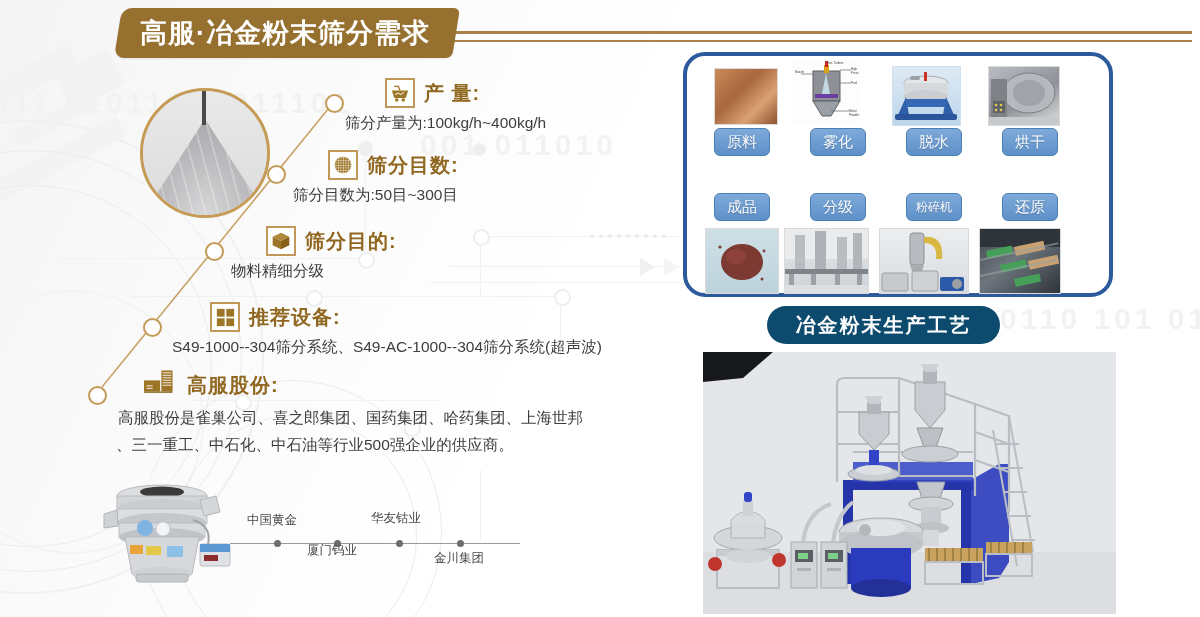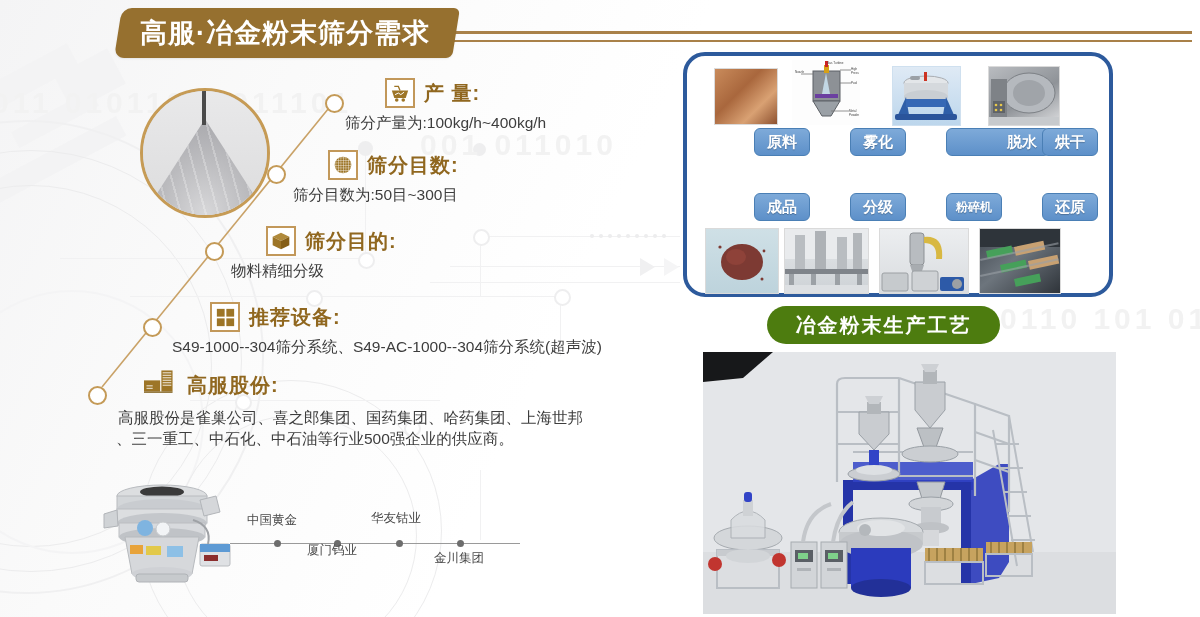--- a/index.html
+++ b/index.html
@@ -109,33 +109,32 @@
 
   
   #process-card{
     position:absolute;left:683px;top:52px;width:430px;height:245px;
     border:4px solid #2d5a9c;border-radius:22px;background:#ffffff;box-sizing:border-box;
   }
   .pimg{position:absolute;border:1px solid #dadada;background:#eee;}
   .fbox{
     position:absolute;height:26px;border-radius:6px;border:1px solid #4a7fb5;
     background:linear-gradient(#7eaad9,#5d90c9);
-    color:#ffffff;font-size:15px;font-weight:700;
+    color:#ffffff;font-size:15px;font-weight:400;
     display:flex;align-items:center;justify-content:center;
     text-shadow:0 1px 1px rgba(0,0,0,.25);
     font-family:"Liberation Sans","DejaVu Sans",sans-serif;
-    margin-left:40px;
   }
   .fbox.sm{font-size:12px;}
   .arrow-r{position:absolute;height:0;width:0;}
 
   
   #caption-pill{
     position:absolute;left:767px;top:306px;width:233px;height:38px;border-radius:19px;
-    background:#4d7c0f;display:flex;align-items:center;justify-content:center;
+    background:#0c4a6e;display:flex;align-items:center;justify-content:center;
   }
   #caption-pill span{color:#fff;font-size:20px;font-weight:700;letter-spacing:2px;}
 
   
   #render3d{position:absolute;left:703px;top:352px;width:413px;height:262px;
     background:linear-gradient(160deg,#e9eaec 0%,#dfe1e4 45%,#d6d8dc 100%);overflow:hidden;}
 </style>
 </head>
 <body>
 
@@ -296,21 +295,21 @@
             <rect x="30" y="21" width="14" height="1.6"></rect>
             <rect x="30" y="25" width="14" height="1.6"></rect>
             <rect x="4" y="26" width="10" height="1.6"></rect>
             <rect x="4" y="30" width="10" height="1.6"></rect>
           </g>
         </svg>
       </div>
       <div class="item-title" style="margin-left:-2px;">高服股份:</div>
     </div>
     <div class="item-desc" style="margin-left:14px;margin-top:8px;">高服股份是雀巢公司、喜之郎集团、国药集团、哈药集团、上海世邦</div>
-    <div class="item-desc l2" style="margin-left:12px;margin-top:0;">、三一重工、中石化、中石油等行业500强企业的供应商。</div>
+    <div class="item-desc l2" style="margin-left:12px;margin-top:6px;">、三一重工、中石化、中石油等行业500强企业的供应商。</div>
   </div>
 
   <div id="brand-axis"></div>
   <div class="brand-dot" style="left:274px;"></div>
   <div class="brand-dot" style="left:334px;"></div>
   <div class="brand-dot" style="left:396px;"></div>
   <div class="brand-dot" style="left:457px;"></div>
   <div class="brand-lbl" style="left:247px;top:512px;">中国黄金</div>
   <div class="brand-lbl" style="left:371px;top:510px;">华友钴业</div>
   <div class="brand-lbl" style="left:307px;top:542px;text-align:right;">厦门钨业</div>
@@ -395,21 +394,21 @@
     </div>
 
     <div class="fbox" style="left:27px;top:72px;width:54px;">原料</div>
     <svg class="arrow-r" style="left:83px;top:78px;" width="38" height="14" viewBox="0 0 38 14">
         <path d="M0 4 L24 4 L24 0 L37 7 L24 14 L24 10 L0 10 Z" fill="#f3ad1c"></path>
       </svg>
     <div class="fbox" style="left:123px;top:72px;width:54px;">雾化</div>
     <svg class="arrow-r" style="left:179px;top:78px;" width="38" height="14" viewBox="0 0 38 14">
         <path d="M0 4 L24 4 L24 0 L37 7 L24 14 L24 10 L0 10 Z" fill="#f3ad1c"></path>
       </svg>
-    <div class="fbox" style="left:219px;top:72px;width:54px;padding-left:48px;">脱水</div>
+    <div class="fbox" style="left:219px;top:72px;width:54px;">脱水</div>
     <svg class="arrow-r" style="left:275px;top:78px;" width="38" height="14" viewBox="0 0 38 14">
         <path d="M0 4 L24 4 L24 0 L37 7 L24 14 L24 10 L0 10 Z" fill="#f3ad1c"></path>
       </svg>
     <div class="fbox" style="left:315px;top:72px;width:54px;">烘干</div>
 
     <svg class="arrow-r" style="left:333px;top:100px;" width="18" height="40" viewBox="0 0 18 40">
         <path d="M5 0 L13 0 L13 26 L18 26 L9 39 L0 26 L5 26 Z" fill="#f3ad1c"></path>
       </svg>
 
     <div class="fbox" style="left:27px;top:137px;width:54px;">成品</div>

